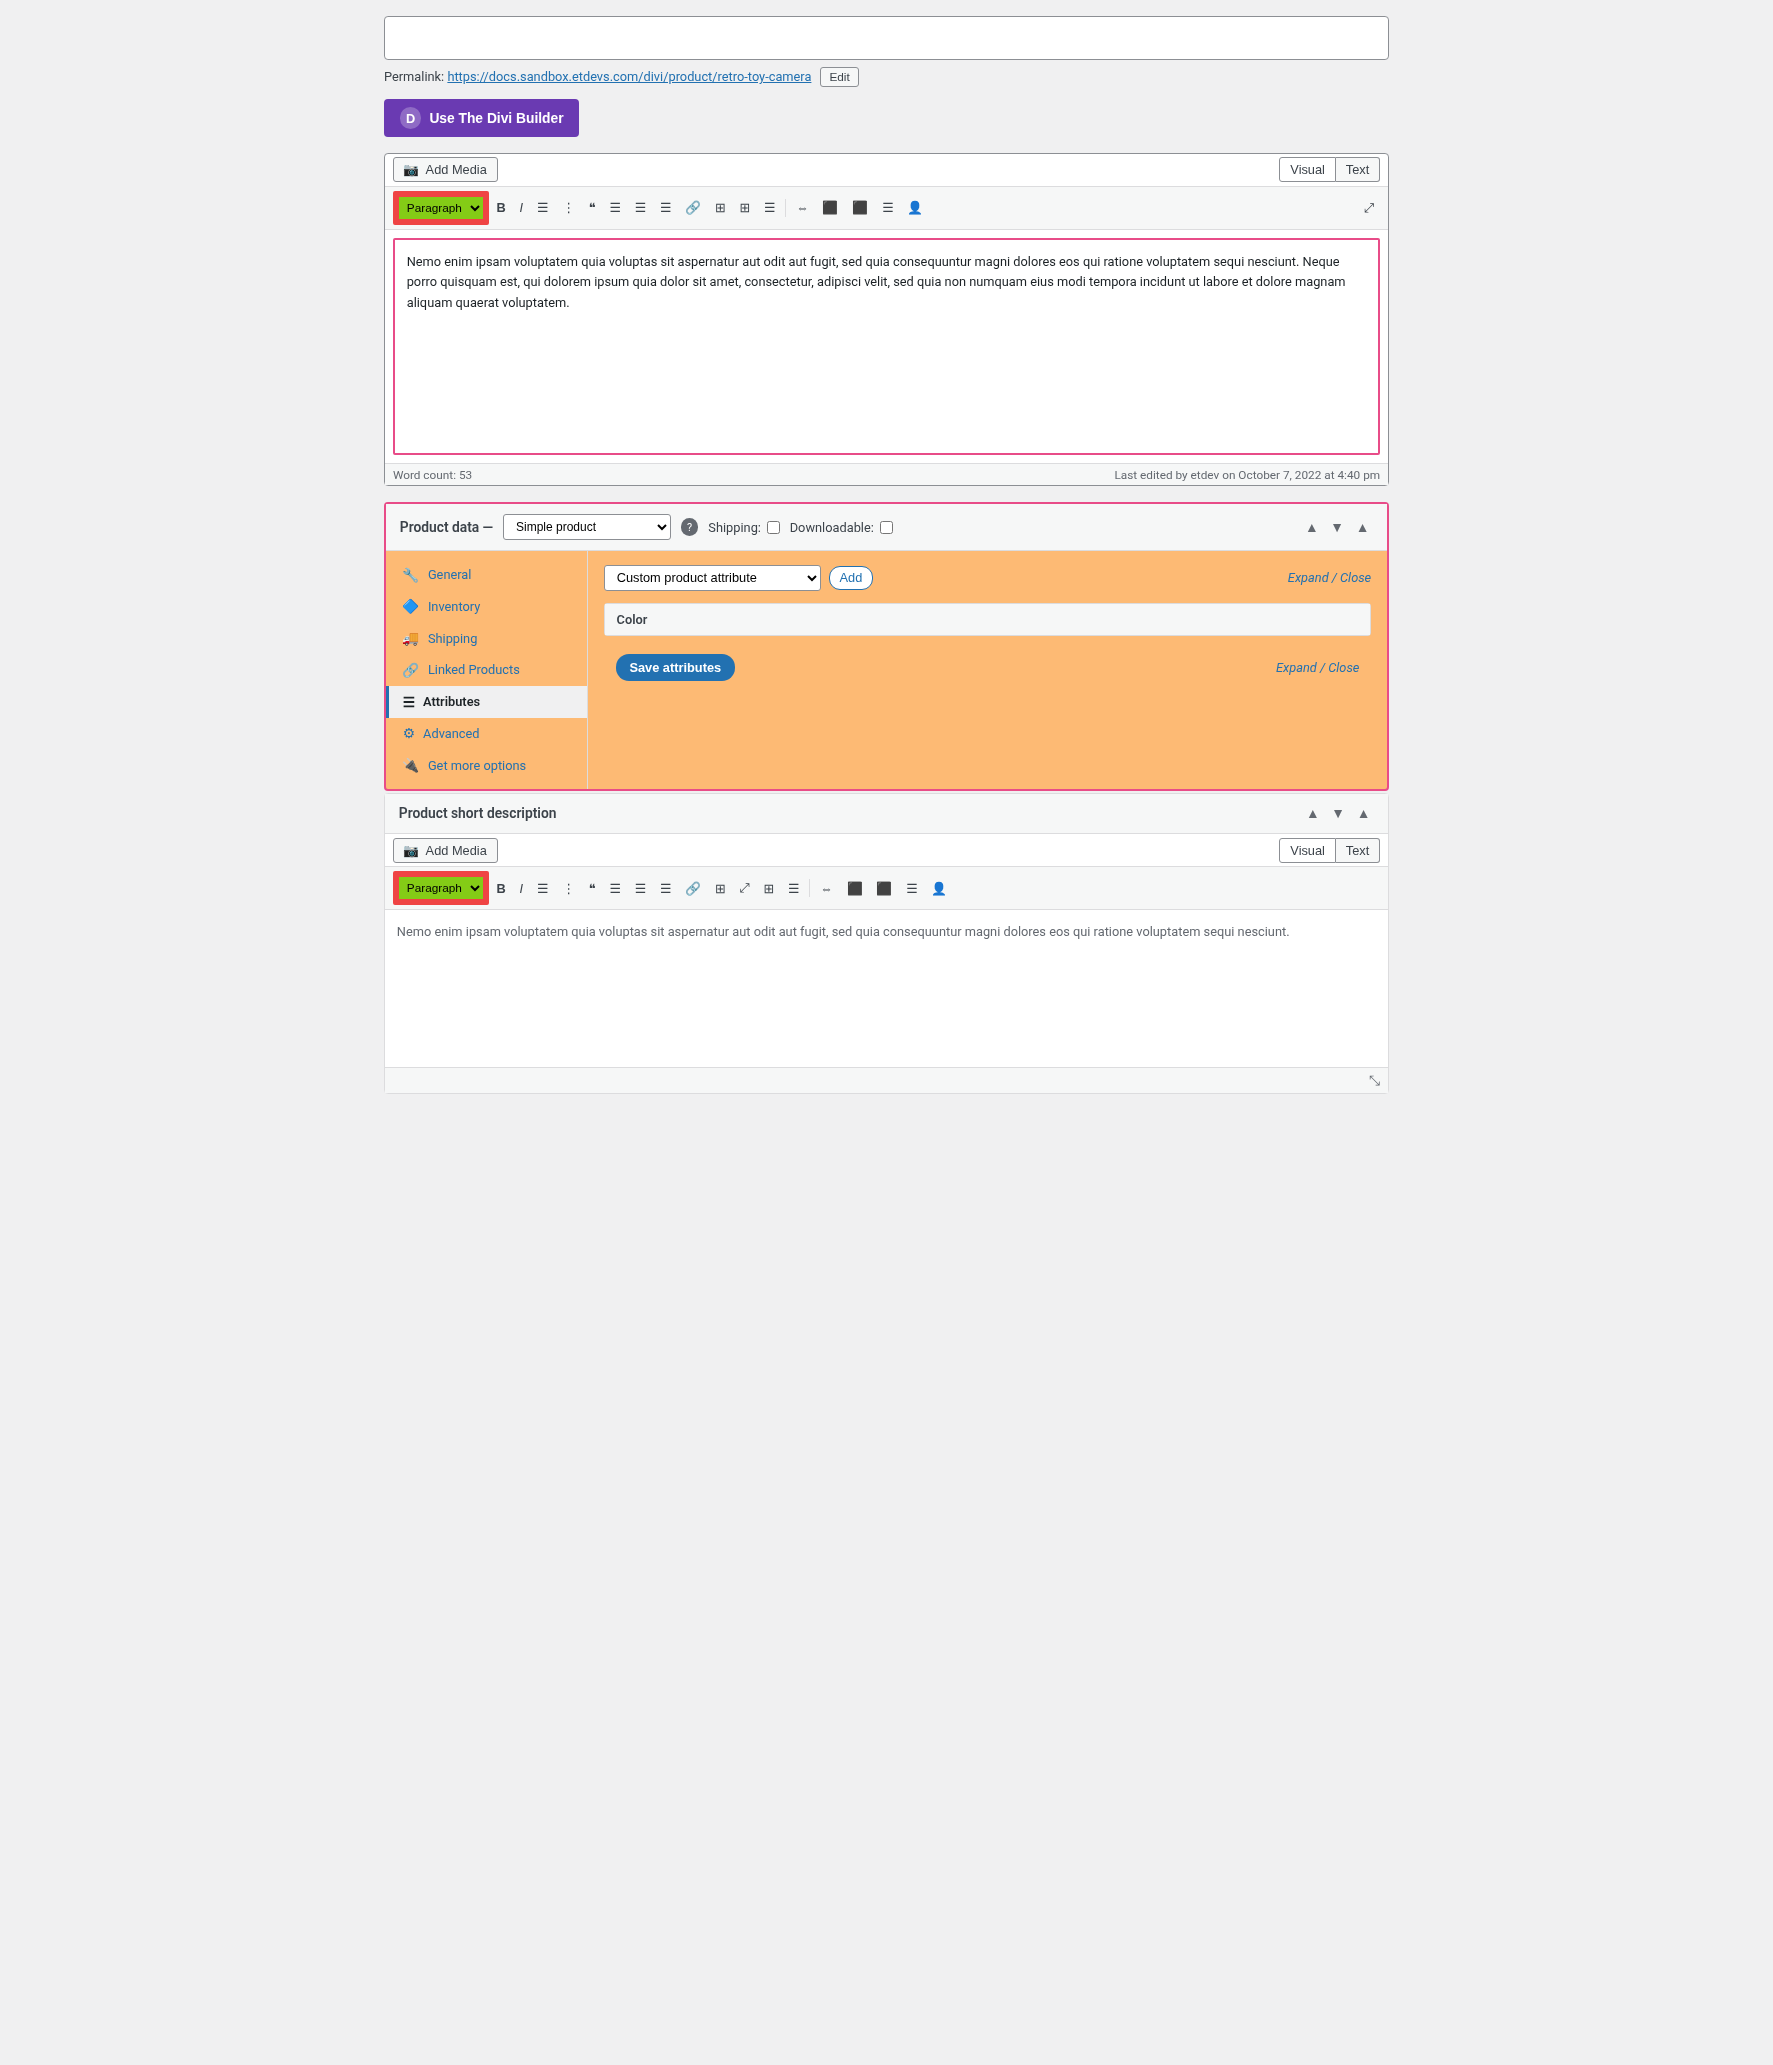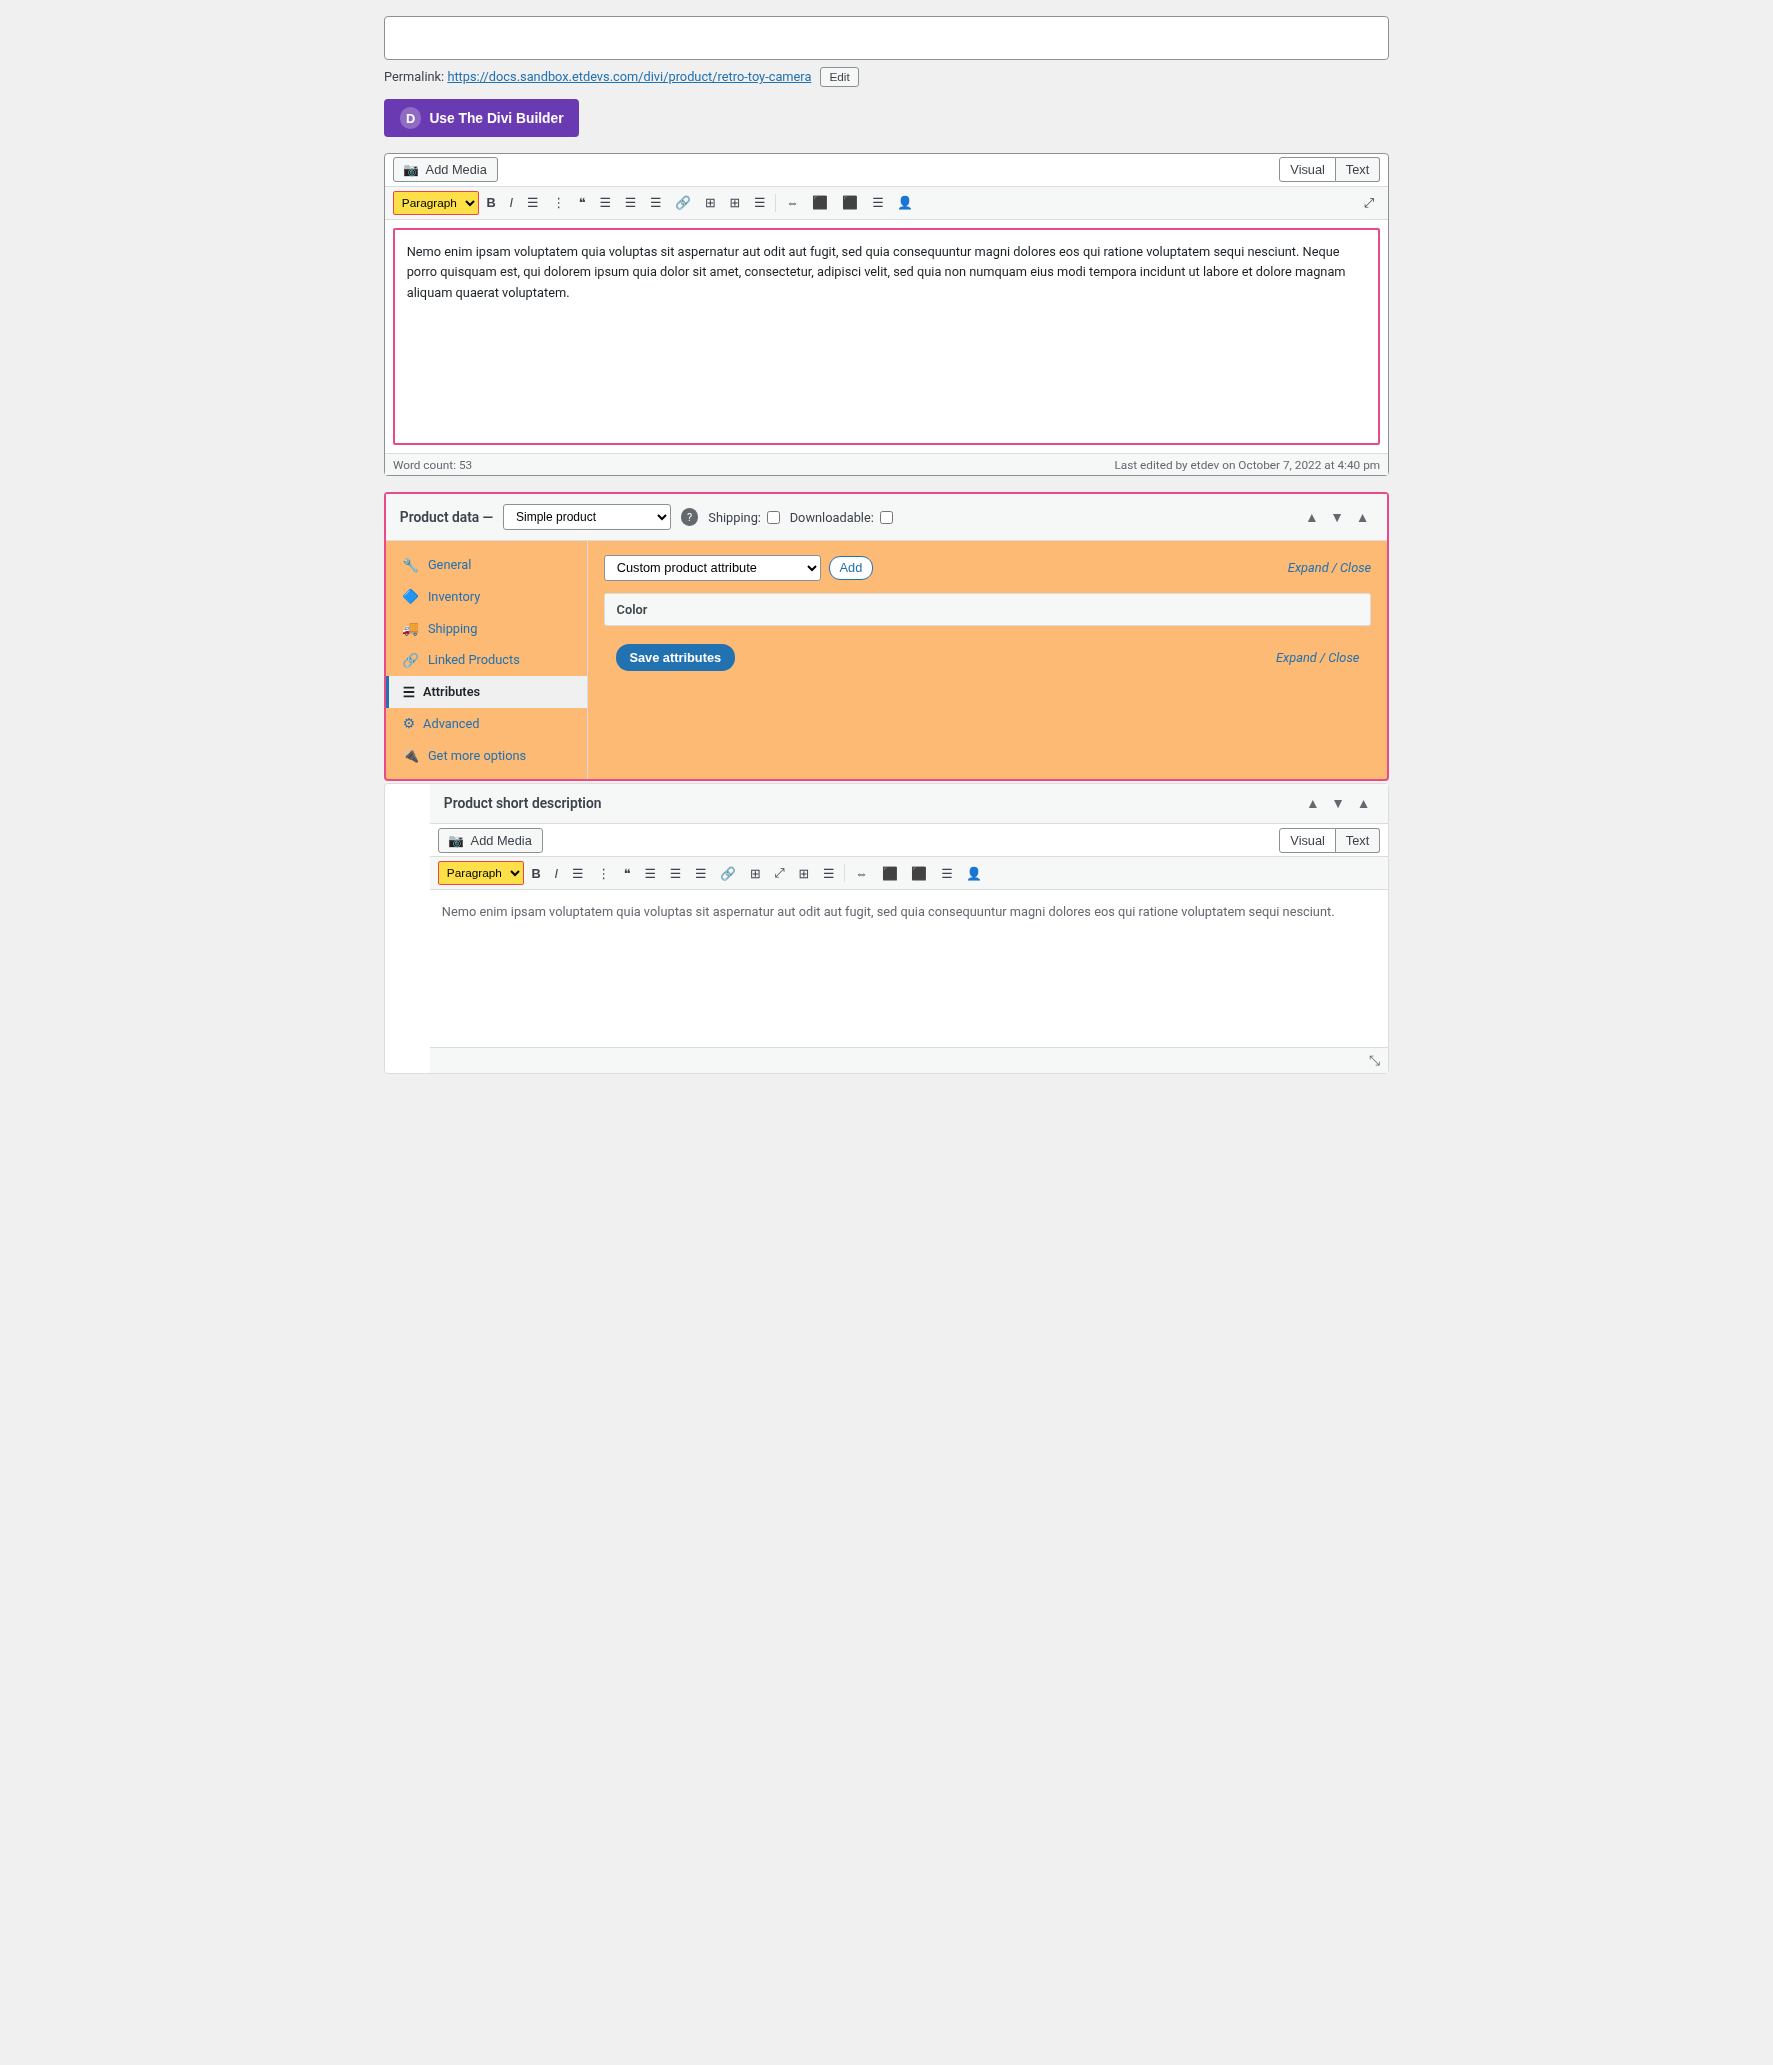--- a/index.html
+++ b/index.html
@@ -127,23 +127,23 @@
       padding: 3px 5.9px;
       border: none;
       background: transparent;
       cursor: pointer;
       font-size: 12.8px;
       border-radius: 2px;
       color: #3c434a;
     }
     .toolbar-select {
       padding: 3px 3.9px;
-      border: 1px solid #ef4444;
+      border: 6px solid #ef4444;
       border-radius: 2px;
-      background: #fde047;
+      background: #84cc16;
       font-size: 11.8px;
       cursor: pointer;
     }
     .toolbar-divider {
       width: 1px;
       height: 17.7px;
       background: #dcdcde;
       margin: 0 2px;
     }
     
@@ -326,21 +326,20 @@
       font-size: 12.8px;
       cursor: pointer;
       font-weight: 600;
     }
     
     .short-desc-section {
       background: #fff;
       border: 1px solid #dcdcde;
       border-radius: 3.9px;
       margin-bottom: 15.8px;
-      padding-left: 45px;
     }
     .section-header {
       display: flex;
       align-items: center;
       justify-content: space-between;
       padding: 9.9px 13.8px;
       border-bottom: 1px solid #dcdcde;
       background: #f6f7f7;
     }
     .section-header .section-title {

